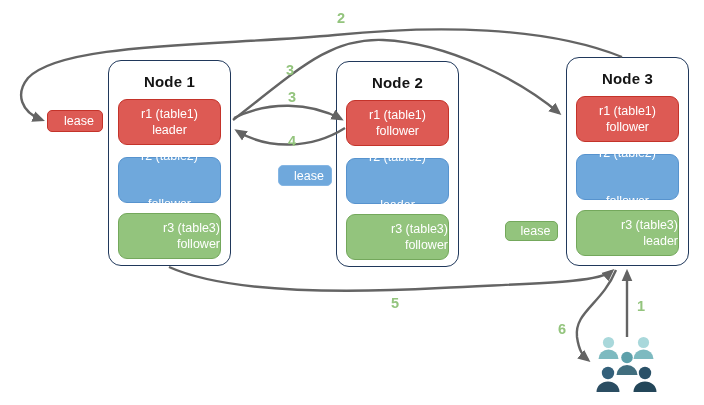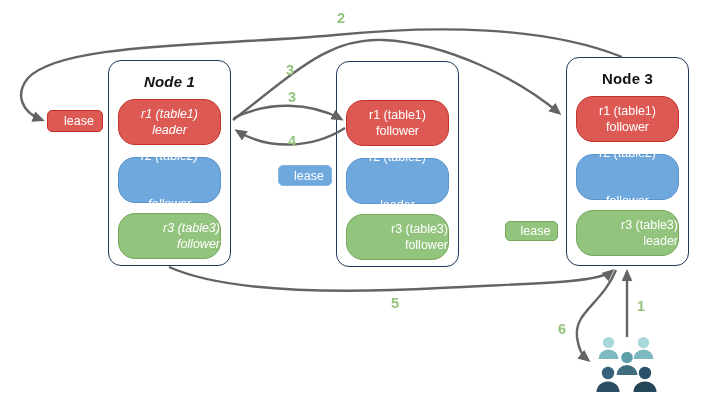--- a/index.html
+++ b/index.html
@@ -9,21 +9,21 @@
   }
   .node{
     position:absolute;width:123px;height:206px;background:#ffffff;
     border:1.5px solid var(--node_border);border-radius:13px;box-sizing:border-box;
   }
   .node-title{
     text-align:center;font-weight:bold;font-size:15px;color:var(--title_color);
     margin-top:12px;letter-spacing:.2px;
   }
   .replica{
-    position:absolute;left:9px;right:9px;height:46px;border-radius:17px;box-sizing:border-box;
+    position:absolute;left:9px;right:9px;height:46px;border-radius:9px;box-sizing:border-box;
     color:#ffffff;font-size:12.5px;line-height:1.32;text-align:center;
     display:flex;flex-direction:column;justify-content:center;
   }
   .replica.red{background:var(--red_fill);border:1.5px solid var(--red_border);}
   .replica.blue{background:var(--blue_fill);border:1.5px solid var(--blue_border);gap:32px;}
   .replica.green{background:var(--green_fill);border:1.5px solid var(--green_border);text-align:right;}
   .r1{top:38px}.r2{top:96px}.r3{top:152px}
   .lease{
     position:absolute;color:#ffffff;font-size:12.5px;border-radius:5px;box-sizing:border-box;
     display:flex;align-items:center;justify-content:center;border:1.5px solid;padding-left:8px;
@@ -37,37 +37,38 @@
   }
   .arrows{position:absolute;left:0;top:0;width:704px;height:405px;pointer-events:none;}
   .arrows path.line{fill:none;stroke:var(--arrow);stroke-width:2.4px;}
   .people{position:absolute;left:588px;top:330px;width:80px;height:64px;}
 </style>
 </head>
 <body>
 
 <div class="canvas">
 
-  <div class="node" style="left:108px;top:60px;font-style:italic;">
+  <div class="node" style="left:108px;top:60px;">
     <div class="node-title">Node 1</div>
     <div class="replica red r1">
       <div>r1 (table1)</div>
       <div>leader</div>
     </div>
     <div class="replica blue r2">
       <div>r2 (table2)</div>
       <div>follower</div>
     </div>
     <div class="replica green r3">
       <div>r3 (table3)</div>
       <div>follower</div>
     </div>
   </div>
 
   <div class="node" style="left:336px;top:61px;">
+    <div class="node-title">Node 2</div>
     <div class="replica red r1">
       <div>r1 (table1)</div>
       <div>follower</div>
     </div>
     <div class="replica blue r2">
       <div>r2 (table2)</div>
       <div>leader</div>
     </div>
     <div class="replica green r3">
       <div>r3 (table3)</div>

